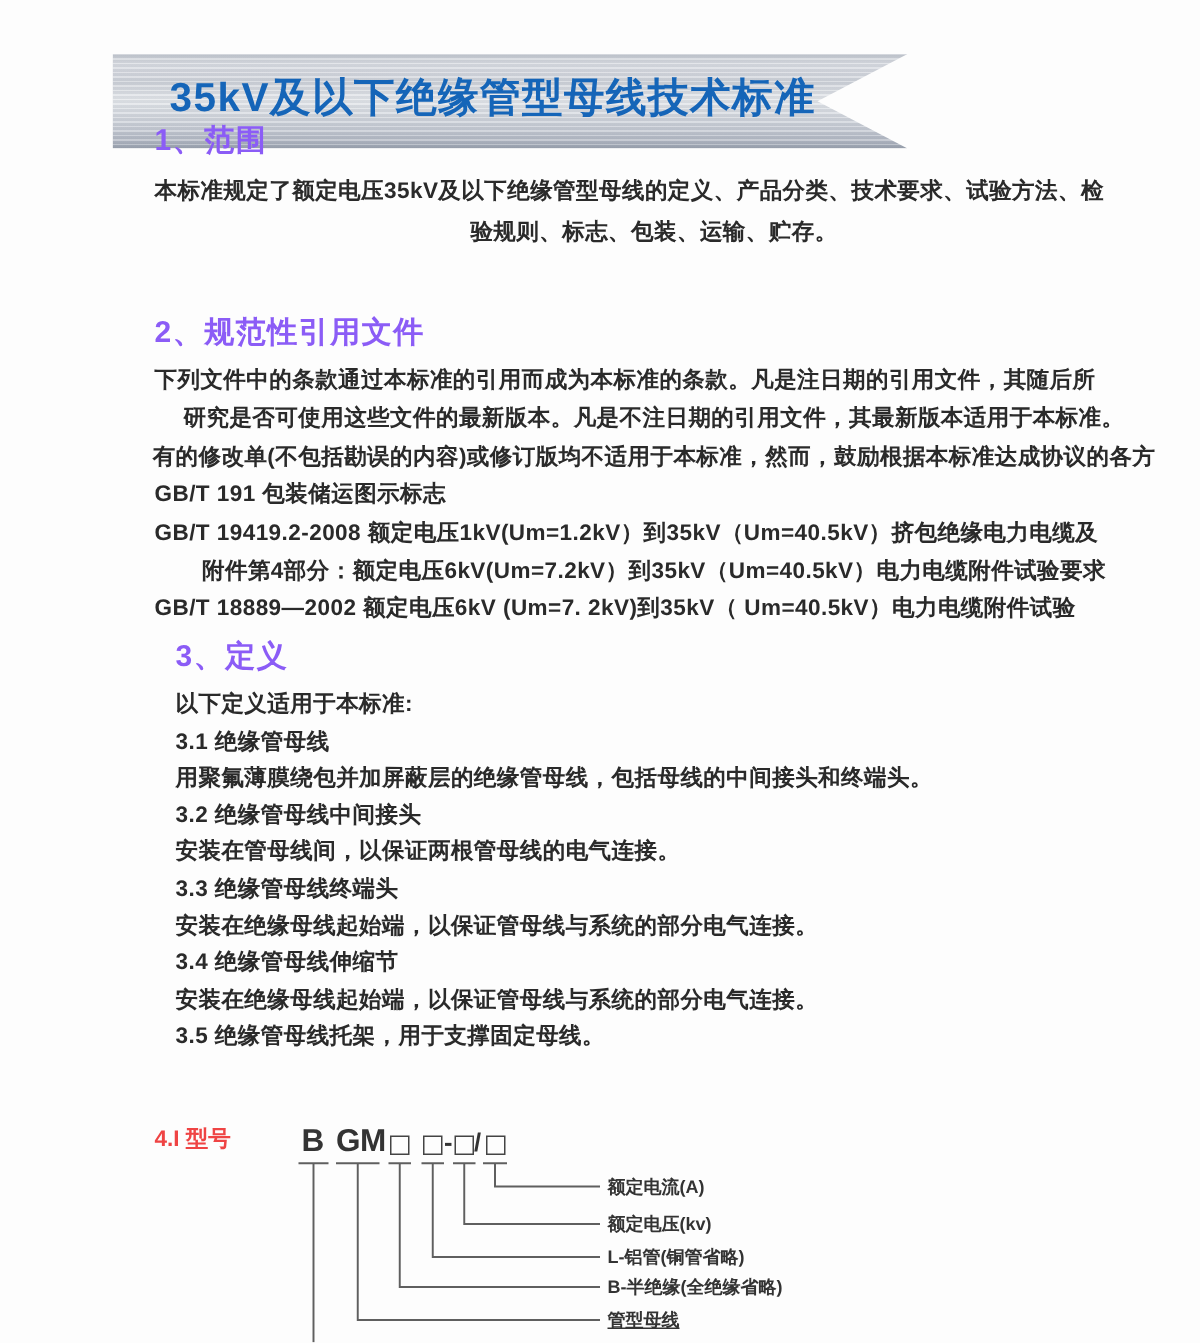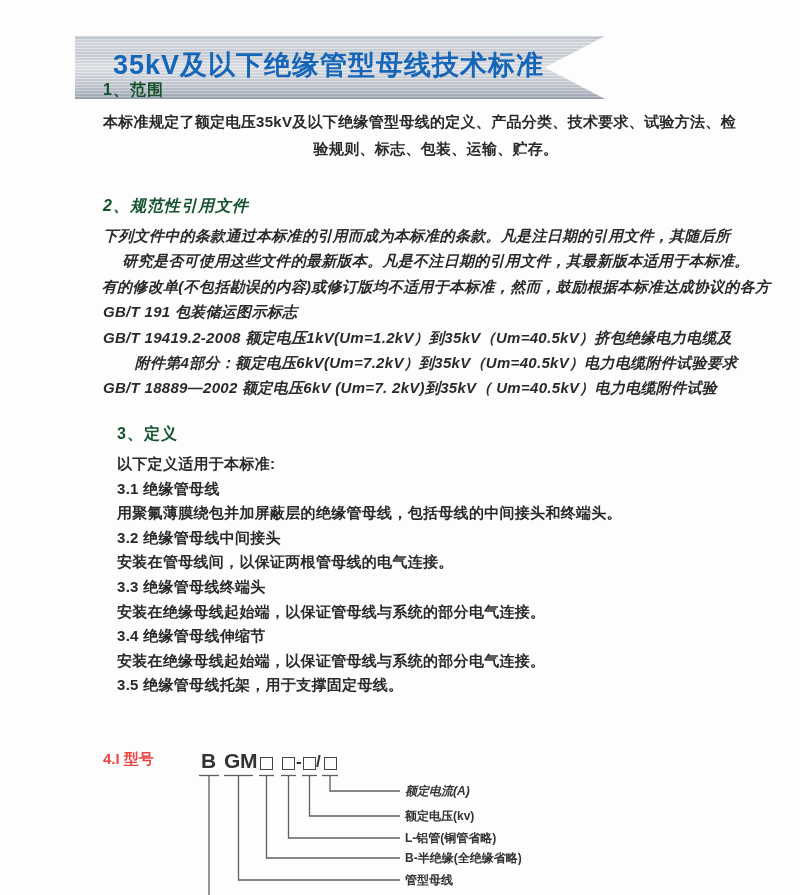--- a/index.html
+++ b/index.html
@@ -26,31 +26,31 @@
   .banner-title{
     position:absolute;left:38px;top:0;height:59px;line-height:59px;
     font-size:27px;font-weight:700;letter-spacing:1px;
     color:#1565b8;white-space:nowrap;
   }
 
   
   .section{position:absolute;left:0;width:800px;}
   .sec-heading{
     margin:0 0 0 103px;
-    color:#14532d;font-size:16px;font-weight:700;letter-spacing:1px;
+    color:#8b5cf6;font-size:20px;font-weight:700;letter-spacing:1px;
     white-space:nowrap;
   }
   .bodyline{
     white-space:nowrap;font-size:15px;font-weight:600;letter-spacing:0.3px;
     color:#2a2a2a;
   }
   .ind{margin-left:103px;}
   .hang{margin-left:72px;text-align:center;}
   #sec1{top:80px;}  #sec1 .sec-heading{margin-bottom:8px;}  #sec1 .bodyline{line-height:26.7px;}
-  #sec2{top:196px;font-style:italic;} #sec2 .sec-heading{margin-bottom:6px;}  #sec2 .bodyline{line-height:25.4px;}
+  #sec2{top:208px;} #sec2 .sec-heading{margin-bottom:6px;}  #sec2 .bodyline{line-height:25.4px;}
   #sec3{top:424px;padding-left:14px;} #sec3 .sec-heading{margin-bottom:7px;}  #sec3 .bodyline{line-height:24.6px;}
   #sec4{top:718px;}
 
   
   #diagram{position:absolute;left:0;top:748px;width:800px;height:147px;}
   .model-label{
     position:absolute;left:103px;top:2px;
     font-size:15px;font-weight:600;color:#ef4444;white-space:nowrap;
   }
   .code-letter{
@@ -136,20 +136,20 @@
 
         <path d="M330 27.5 V43 H400"></path>
         <path d="M309.5 27.5 V68 H400"></path>
         <path d="M288.5 27.5 V90 H400"></path>
         <path d="M266.5 27.5 V110 H400"></path>
         <path d="M238.5 27.5 V132 H400"></path>
         <path d="M209 27.5 V147"></path>
       </g>
     </svg>
 
-    <div class="diag-label" style="top:36px;font-style:italic;">额定电流(A)</div>
+    <div class="diag-label" style="top:36px;">额定电流(A)</div>
     <div class="diag-label" style="top:61px;">额定电压(kv)</div>
     <div class="diag-label" style="top:83px;">L-铝管(铜管省略)</div>
     <div class="diag-label" style="top:103px;">B-半绝缘(全绝缘省略)</div>
-    <div class="diag-label" style="top:125px;">管型母线</div>
+    <div class="diag-label" style="top:125px;text-decoration:underline;">管型母线</div>
   </div>
 
 </div>
 
 </body></html>

